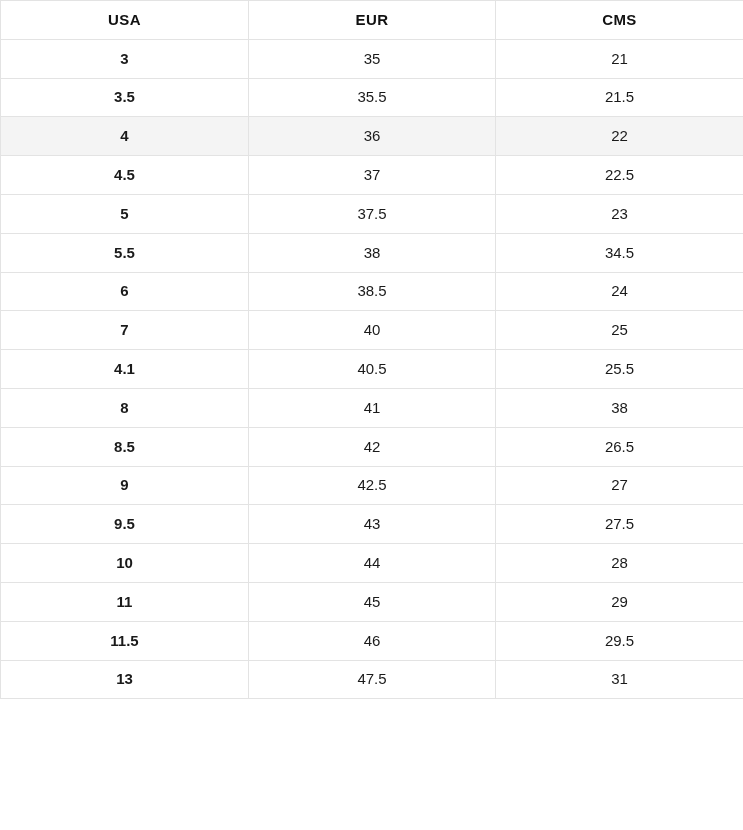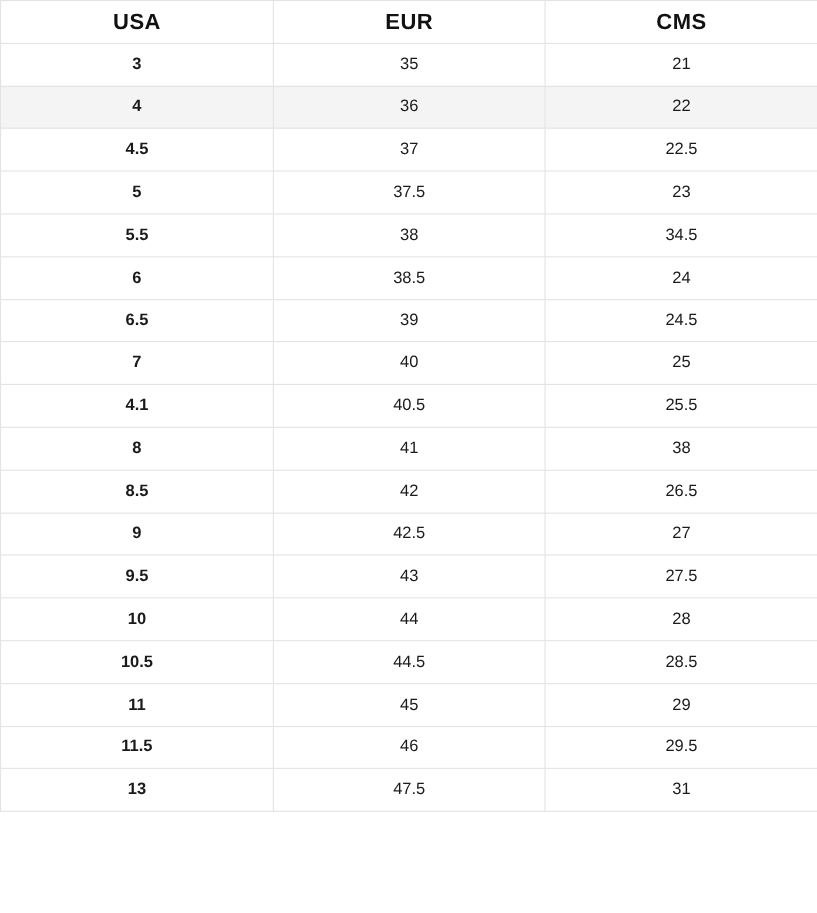--- a/index.html
+++ b/index.html
@@ -28,21 +28,21 @@
     border: 1px solid #e3e3e3;
     text-align: center;
     padding: 0;
     height: 37.8px;
     vertical-align: middle;
     font-size: 15px;
     line-height: 1.2;
   }
   .size-chart thead th {
     font-weight: bold;
-    font-size: 20px;
+    font-size: 15px;
     letter-spacing: 0.4px;
     background: #ffffff;
     color: #111111;
   }
   .size-chart tbody td {
     color: #1a1a1a;
   }
   .size-chart tbody td.col-usa {
     font-weight: bold;
   }
@@ -65,20 +65,25 @@
       <th>EUR</th>
       <th>CMS</th>
     </tr>
   </thead>
   <tbody>
       <tr>
         <td class="col-usa">3</td>
         <td class="col-eur">35</td>
         <td class="col-cms">21</td>
       </tr>
+      <tr>
+        <td class="col-usa">3.5</td>
+        <td class="col-eur">35.5</td>
+        <td class="col-cms">21.5</td>
+      </tr>
       <tr class="highlight">
         <td class="col-usa">4</td>
         <td class="col-eur">36</td>
         <td class="col-cms">22</td>
       </tr>
       <tr>
         <td class="col-usa">4.5</td>
         <td class="col-eur">37</td>
         <td class="col-cms">22.5</td>
       </tr>
@@ -89,25 +94,20 @@
       </tr>
       <tr>
         <td class="col-usa">5.5</td>
         <td class="col-eur">38</td>
         <td class="col-cms">34.5</td>
       </tr>
       <tr>
         <td class="col-usa">6</td>
         <td class="col-eur">38.5</td>
         <td class="col-cms">24</td>
-      </tr>
-      <tr>
-        <td class="col-usa">6.5</td>
-        <td class="col-eur">39</td>
-        <td class="col-cms">24.5</td>
       </tr>
       <tr>
         <td class="col-usa">7</td>
         <td class="col-eur">40</td>
         <td class="col-cms">25</td>
       </tr>
       <tr>
         <td class="col-usa">4.1</td>
         <td class="col-eur">40.5</td>
         <td class="col-cms">25.5</td>
@@ -131,25 +131,20 @@
         <td class="col-usa">9.5</td>
         <td class="col-eur">43</td>
         <td class="col-cms">27.5</td>
       </tr>
       <tr>
         <td class="col-usa">10</td>
         <td class="col-eur">44</td>
         <td class="col-cms">28</td>
       </tr>
       <tr>
-        <td class="col-usa">10.5</td>
-        <td class="col-eur">44.5</td>
-        <td class="col-cms">28.5</td>
-      </tr>
-      <tr>
         <td class="col-usa">11</td>
         <td class="col-eur">45</td>
         <td class="col-cms">29</td>
       </tr>
       <tr>
         <td class="col-usa">11.5</td>
         <td class="col-eur">46</td>
         <td class="col-cms">29.5</td>
       </tr>
       <tr>

